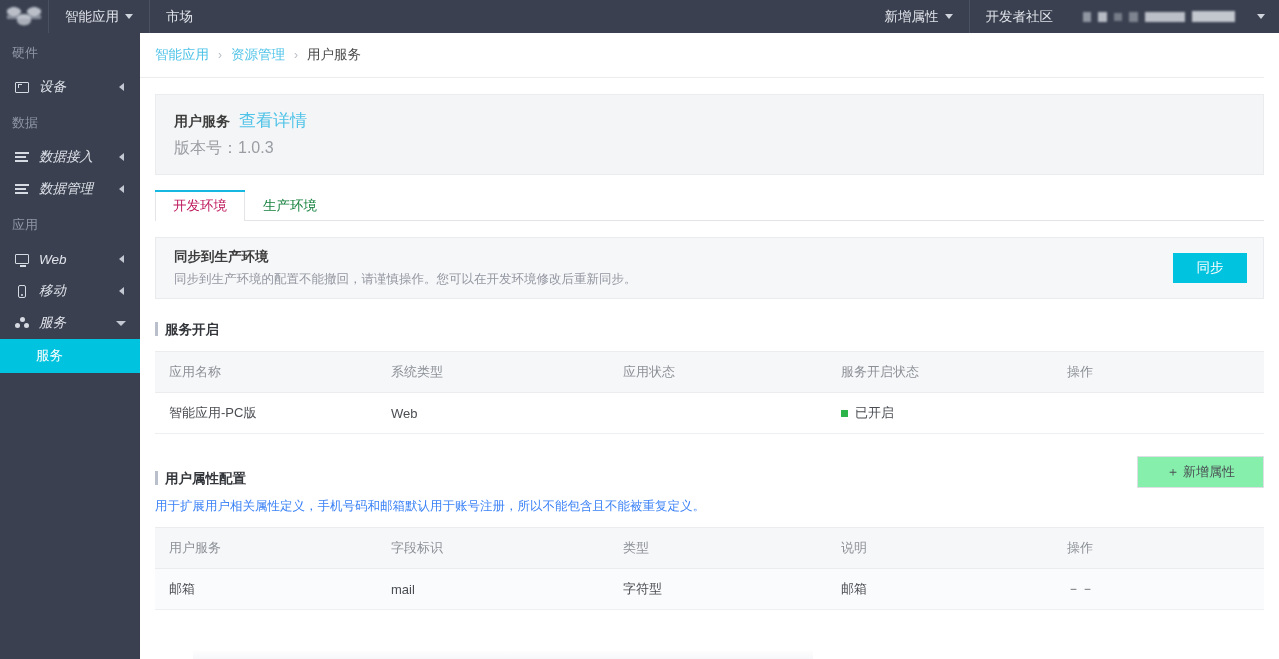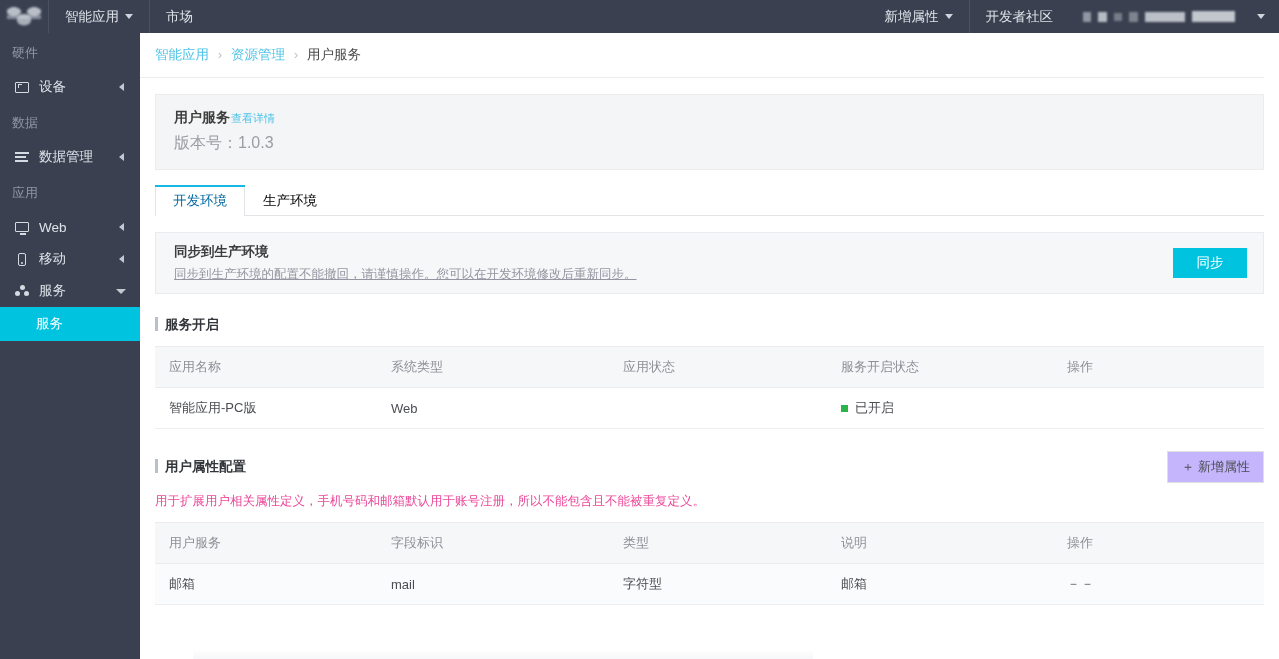--- a/index.html
+++ b/index.html
@@ -89,21 +89,21 @@
     padding-left: 14px;
     color: #dfe3ea;
     cursor: pointer;
   }
   .side-item .s-icon {
     width: 16px; height: 14px;
     margin-right: 9px;
     display: inline-flex; align-items: center; justify-content: center;
     flex: 0 0 16px;
   }
-  .side-item .s-label { font-size: 13.5px; }
+  .side-item .s-label { font-size: 13.5px; font-style: italic; }
   .side-arrow-l {
     position: absolute; right: 16px; top: 50%; margin-top: -4px;
     width: 0; height: 0;
     border-top: 4px solid transparent;
     border-bottom: 4px solid transparent;
     border-right: 5px solid #c3c8d2;
   }
   .side-arrow-d {
     position: absolute; right: 14px; top: 50%; margin-top: -2px;
     width: 0; height: 0;
@@ -180,97 +180,97 @@
 
   .content { padding: 16px 15px 0 15px; }
 
   .info-card {
     background: #f4f5f6;
     border: 1px solid #ebecee;
     padding: 14px 18px 15px 18px;
   }
   .info-title-row { display: flex; align-items: baseline; }
   .info-title { font-size: 14px; font-weight: bold; color: #3d3d3d; }
-  .info-detail-link { margin-left: 1px; color: #4fc3e8; font-size: 11px; cursor: pointer; }
+  .info-detail-link { margin-left: 9px; color: #4fc3e8; font-size: 17px; cursor: pointer; }
   .info-version { margin-top: 6px; font-size: 16px; color: #9a9da3; }
   .info-desc { margin-top: 7px; font-size: 13px; color: #8d9097; line-height: 1.45; }
 
   .tabs {
     margin-top: 16px;
     display: flex; align-items: flex-end;
     border-bottom: 1px solid #e2e4e7;
     height: 30px;
   }
   .tab {
     height: 30px;
     padding: 0 17px;
     display: flex; align-items: center;
     font-size: 13.5px;
-    color: #000000;
+    color: #15803d;
     cursor: pointer;
     border: 1px solid transparent;
     border-bottom: none;
     background: transparent;
     position: relative;
   }
   .tab.active {
-    color: #0369a1;
+    color: #be185d;
     background: #ffffff;
     border-color: #e2e4e7;
     margin-bottom: -1px;
     height: 31px;
   }
   .tab.active::before {
     content: "";
     position: absolute; left: -1px; right: -1px; top: -1px;
     height: 2px; background: #16b7e0;
   }
 
   .sync-panel {
     margin-top: 16px;
     background: #f6f7f9;
     border: 1px solid #e9ebee;
     height: 62px;
     display: flex; align-items: center; justify-content: space-between;
     padding: 0 16px 0 18px;
   }
   .sync-title { font-size: 13.5px; font-weight: bold; color: #3d3d3d; }
-  .sync-sub { margin-top: 5px; font-size: 12.5px; color: #9396a0; text-decoration: underline; }
+  .sync-sub { margin-top: 5px; font-size: 12.5px; color: #9396a0; }
   .sync-btn {
     background: #00c3e0; color: #fff;
     font-size: 13.5px;
     width: 74px; height: 30px;
     display: flex; align-items: center; justify-content: center;
     cursor: pointer; border: none;
     font-family: inherit;
   }
 
   .section-head {
     margin-top: 22px;
-    display: flex; align-items: center; justify-content: space-between;
+    display: flex; align-items: flex-end; justify-content: space-between;
   }
   .section-title {
     position: relative;
     padding-left: 10px;
     font-size: 13.5px; font-weight: bold; color: #33363b;
   }
   .section-title::before {
     content: ""; position: absolute; left: 0; top: 1px;
     width: 3px; height: 14px; background: #b9c0cb;
   }
   .add-attr-btn {
     border: 1px solid #dcdfe4;
-    background: #c4b5fd;
+    background: #86efac;
     color: #4a4d53;
     font-size: 13px;
-    padding: 6px 13px;
+    padding: 6px 28px;
     cursor: pointer;
     font-family: inherit;
   }
-  .section-desc { margin-top: 10px; font-size: 12.5px; color: #ec4899; }
+  .section-desc { margin-top: 10px; font-size: 12.5px; color: #3b82f6; }
 
   table.grid { width: 100%; border-collapse: collapse; margin-top: 12px; }
   table.grid th {
     background: #f6f7f9;
     text-align: left;
     font-weight: normal;
     color: #8c9096;
     font-size: 13px;
     padding: 11px 0 11px 14px;
     border-top: 1px solid #ececee;
@@ -347,20 +347,31 @@
   <div class="side-group-title">硬件</div>
   <div class="side-item">
     <span class="s-icon">
         <span class="ic-device"></span>
       </span>
     <span class="s-label">设备</span>
     <span class="side-arrow-l"></span>
   </div>
 
   <div class="side-group-title">数据</div>
+  <div class="side-item">
+    <span class="s-icon">
+        <span class="ic-lines">
+          <i></i>
+          <i></i>
+          <i></i>
+        </span>
+      </span>
+    <span class="s-label">数据接入</span>
+    <span class="side-arrow-l"></span>
+  </div>
   <div class="side-item">
     <span class="s-icon">
         <span class="ic-lines">
           <i></i>
           <i></i>
           <i></i>
         </span>
       </span>
     <span class="s-label">数据管理</span>
     <span class="side-arrow-l"></span>

